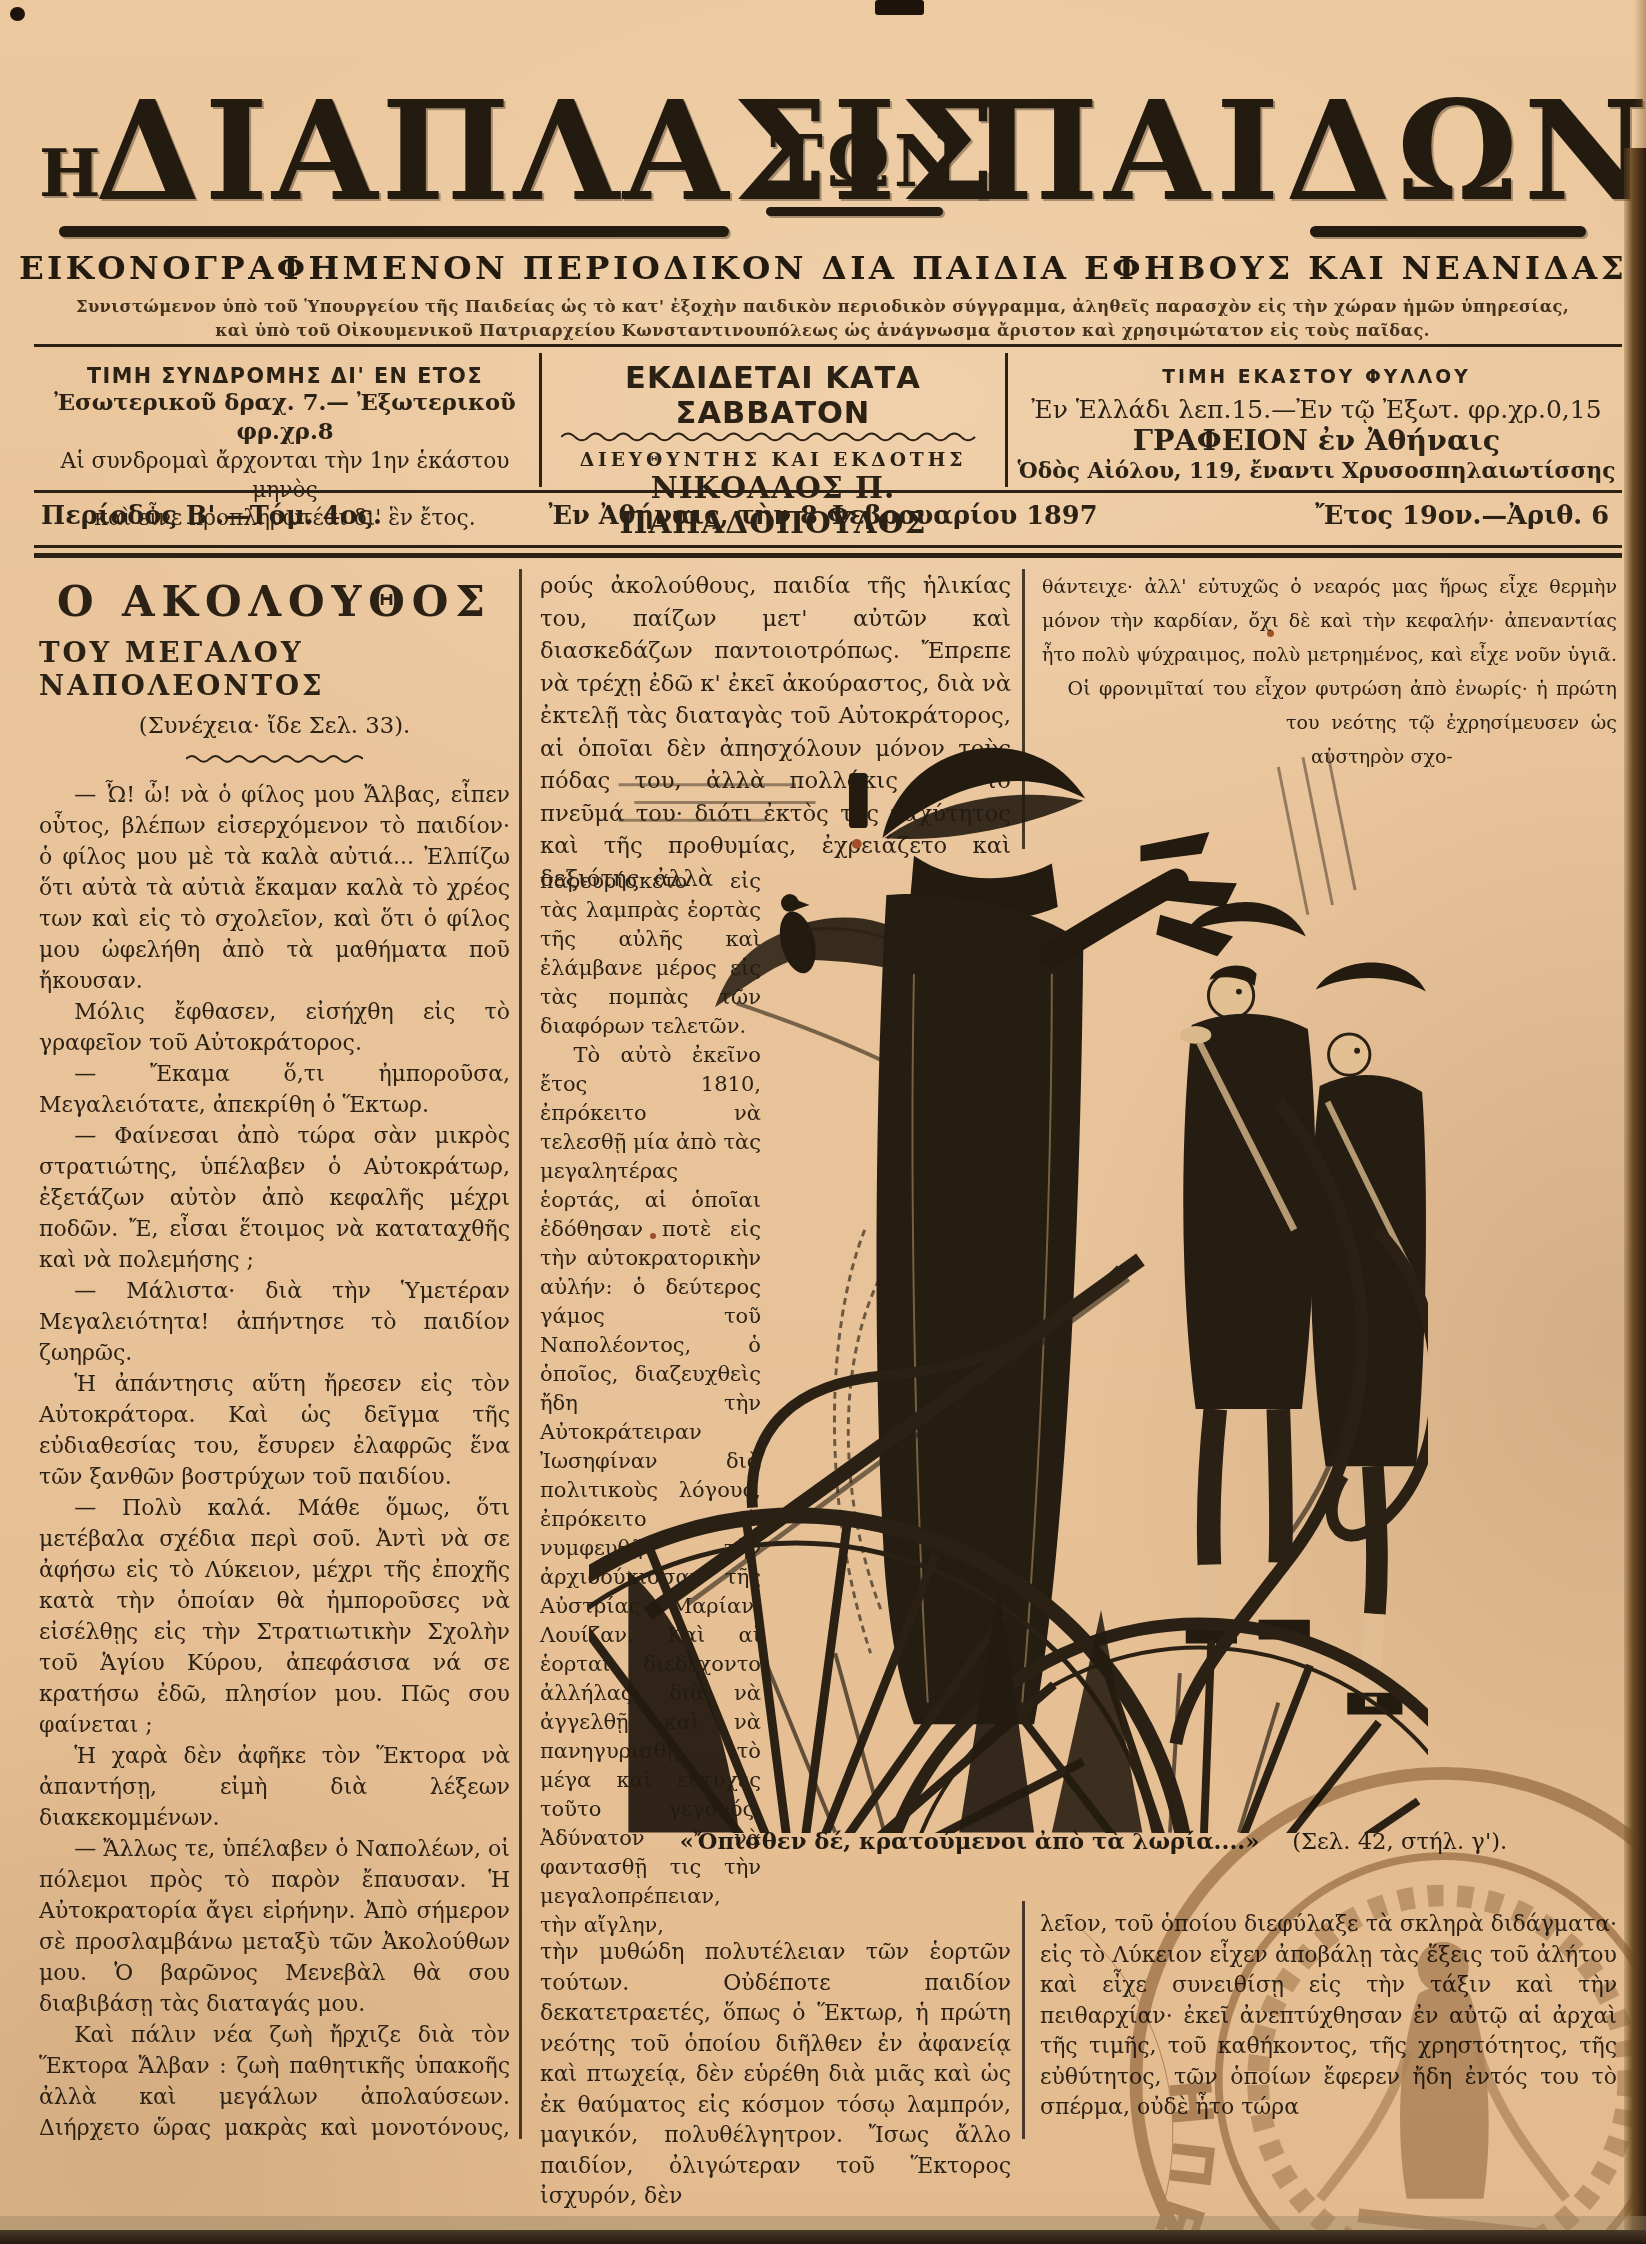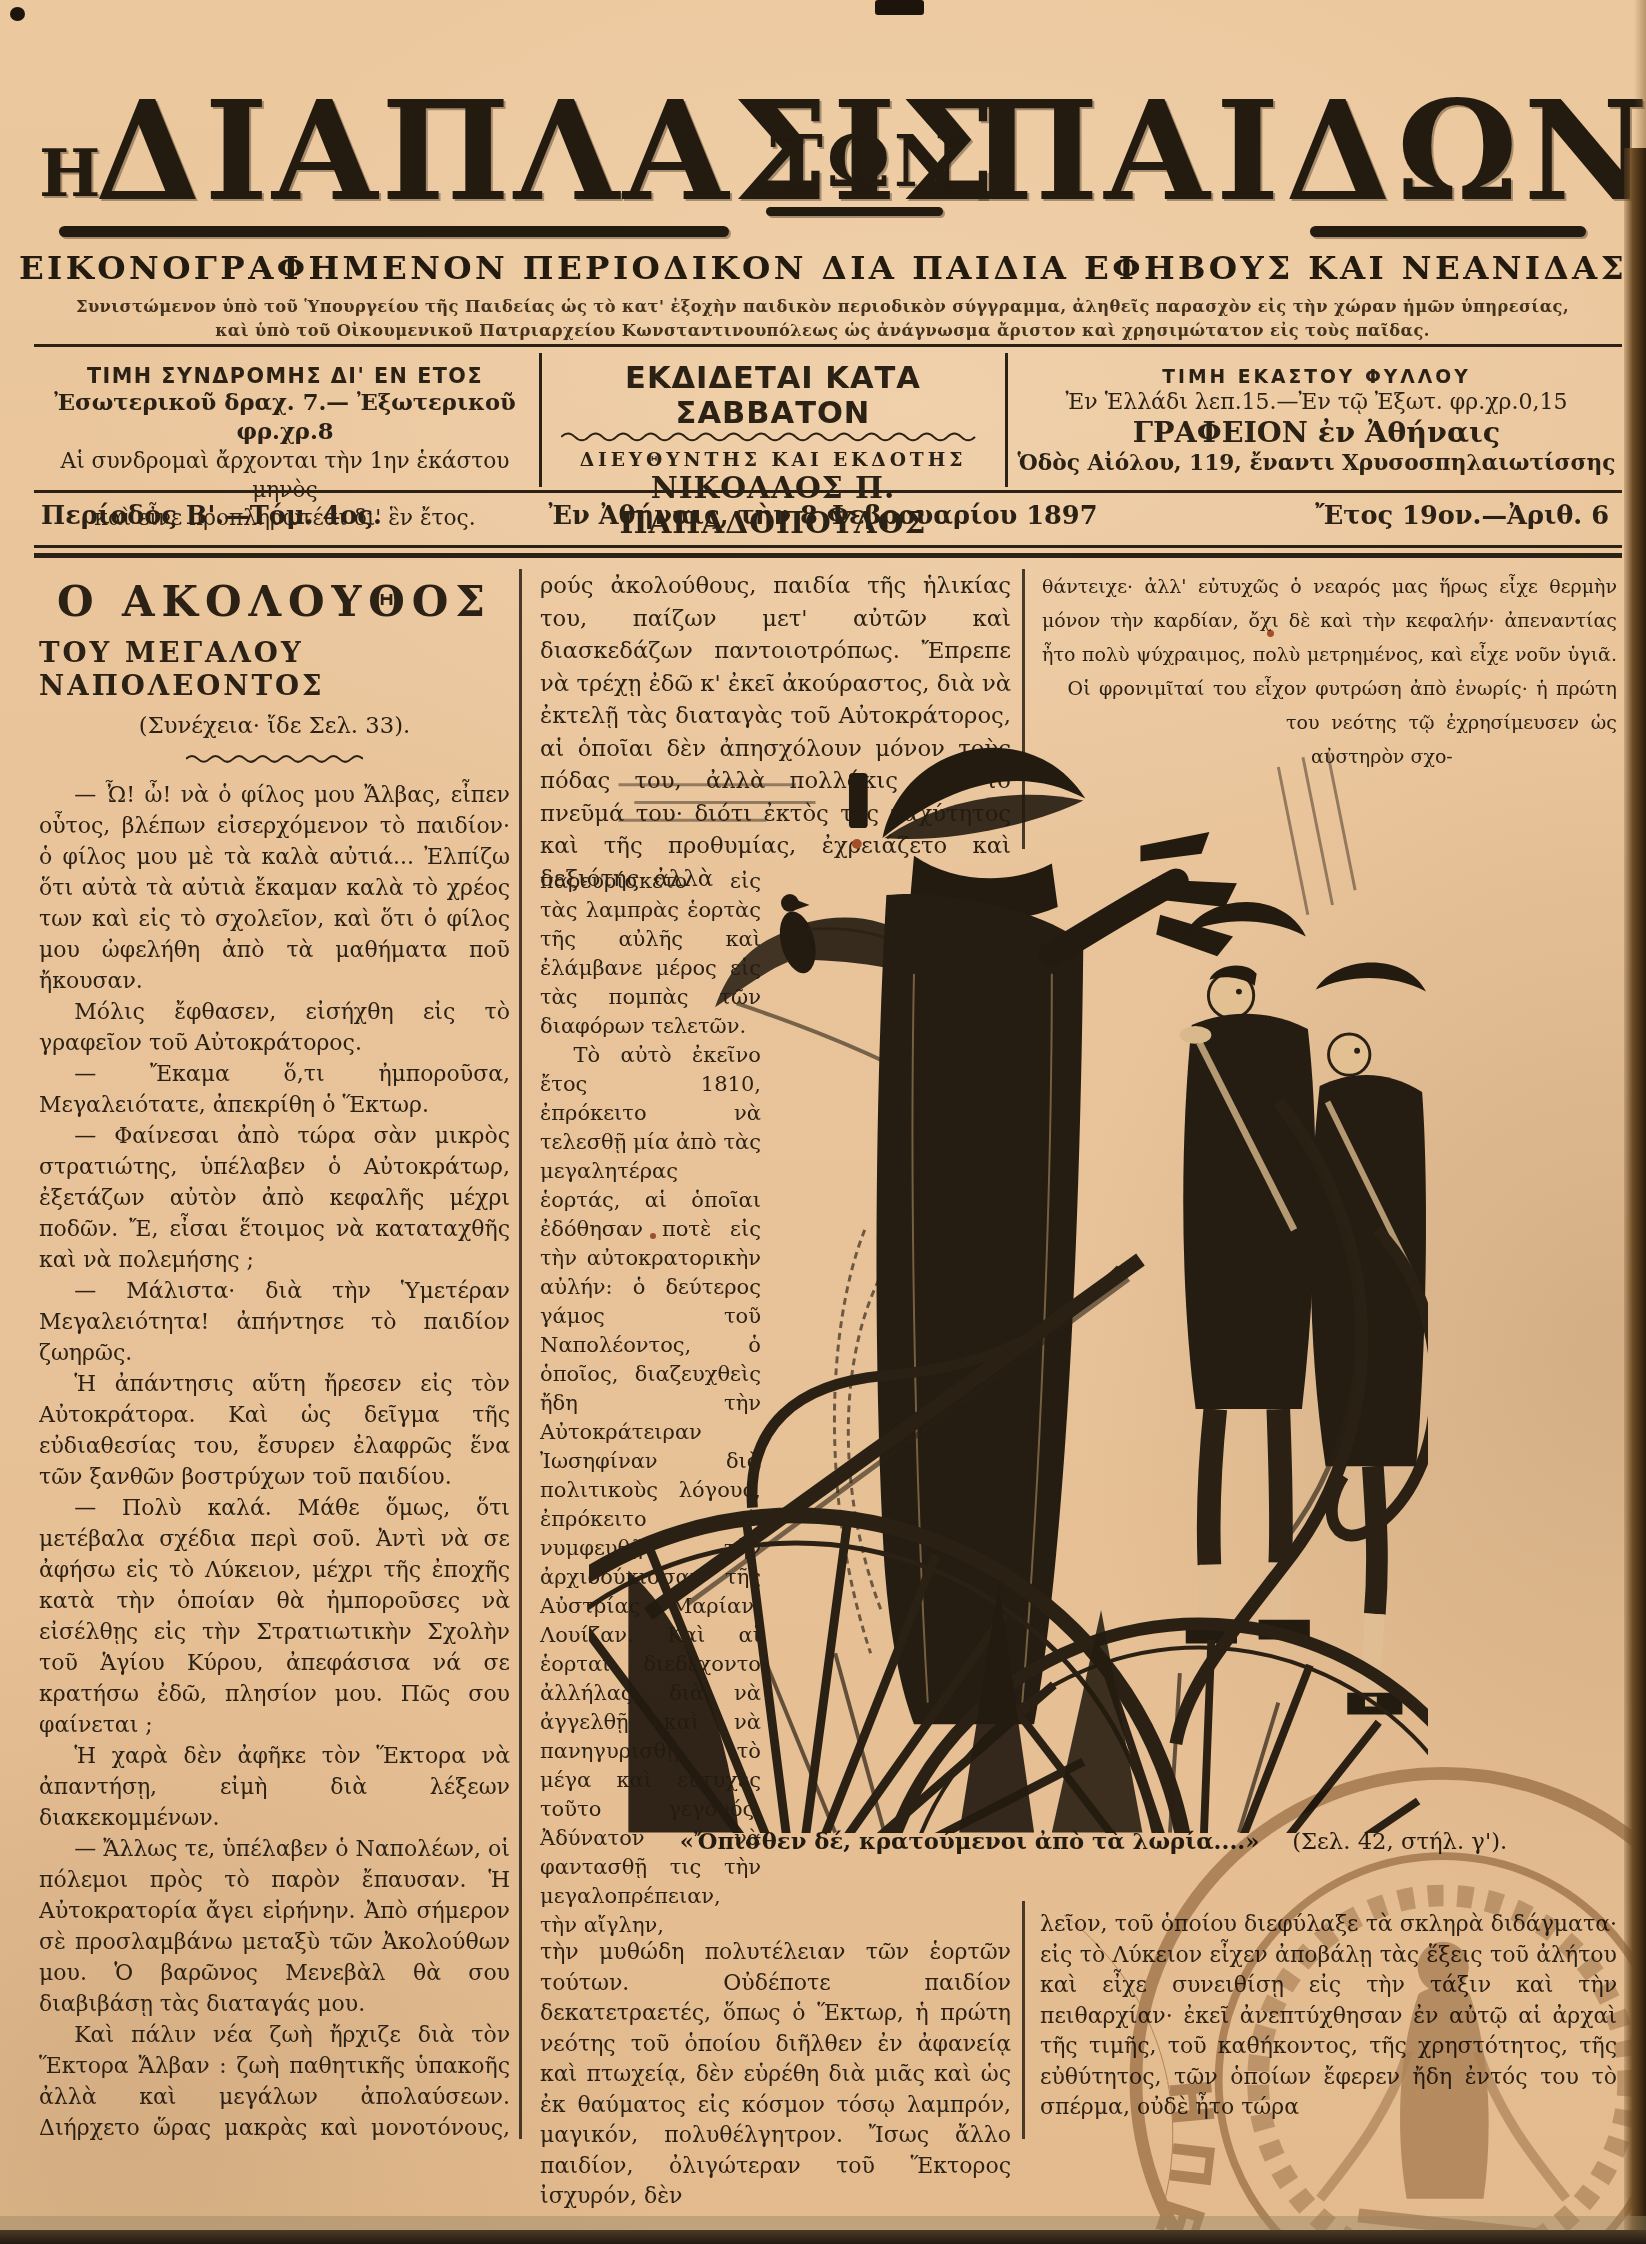--- a/index.html
+++ b/index.html
@@ -89,21 +89,21 @@
       <svg class="wave-svg" width="424" height="13.8" viewBox="0 0 430 14">
         <path d="M0 7 Q7 0 14 7 T28 7 T42 7 T56 7 T70 7 T84 7 T98 7 T112 7 T126 7 T140 7 T154 7 T168 7 T182 7 T196 7 T210 7 T224 7 T238 7 T252 7 T266 7 T280 7 T294 7 T308 7 T322 7 T336 7 T350 7 T364 7 T378 7 T392 7 T406 7 T420 7" fill="none" stroke="#2b2115" stroke-width="2"></path>
       </svg>
       <div style="font-size:18.7px;letter-spacing:3.9px;font-weight:bold;margin-top:3.9px;">ΔΙΕΥΘΥΝΤΗΣ ΚΑΙ ΕΚΔΟΤΗΣ</div>
       <div style="font-size:29.6px;font-weight:bold;letter-spacing:1px;">ΝΙΚΟΛΑΟΣ Π. ΠΑΠΑΔΟΠΟΥΛΟΣ</div>
     </div>
     <div class="vsep" style="left:1005px;"></div>
 
     <div class="cell" style="left:1015px;width:603px;">
       <div class="info-title-sans" style="font-size:18.7px;letter-spacing:3px;padding-top:15.8px;">ΤΙΜΗ ΕΚΑΣΤΟΥ ΦΥΛΛΟΥ</div>
-      <div style="font-size:22px;line-height:29.6px;">Ἐν Ἑλλάδι λεπ.15.—Ἐν τῷ Ἐξωτ. φρ.χρ.0,15</div>
+      <div style="font-size:25px;line-height:29.6px;margin-top:8px;">Ἐν Ἑλλάδι λεπ.15.—Ἐν τῷ Ἐξωτ. φρ.χρ.0,15</div>
       <div style="font-size:28.6px;font-weight:bold;line-height:33px;">ΓΡΑΦΕΙΟΝ ἐν Ἀθήναις</div>
       <div style="font-size:21.7px;line-height:27.6px;font-weight:bold;">Ὁδὸς Αἰόλου, 119, ἔναντι Χρυσοσπηλαιωτίσσης</div>
     </div>
   </section>
 
   <div class="abs hrule" style="left:34px;top:490px;width:1588px;height:3px;"></div>
 
   <section style="position:absolute;top:500px;left:0;width:100%;font-weight:bold;font-size:25.6px;">
     <span class="abs" style="left:41px;">Περίοδος Β'.—Τόμ. 4ος.</span>
     <span class="abs" style="left:0;width:100%;text-align:center;display:inline-block;">Ἐν Ἀθήναις, τὴν 8 Φεβρουαρίου 1897</span>

